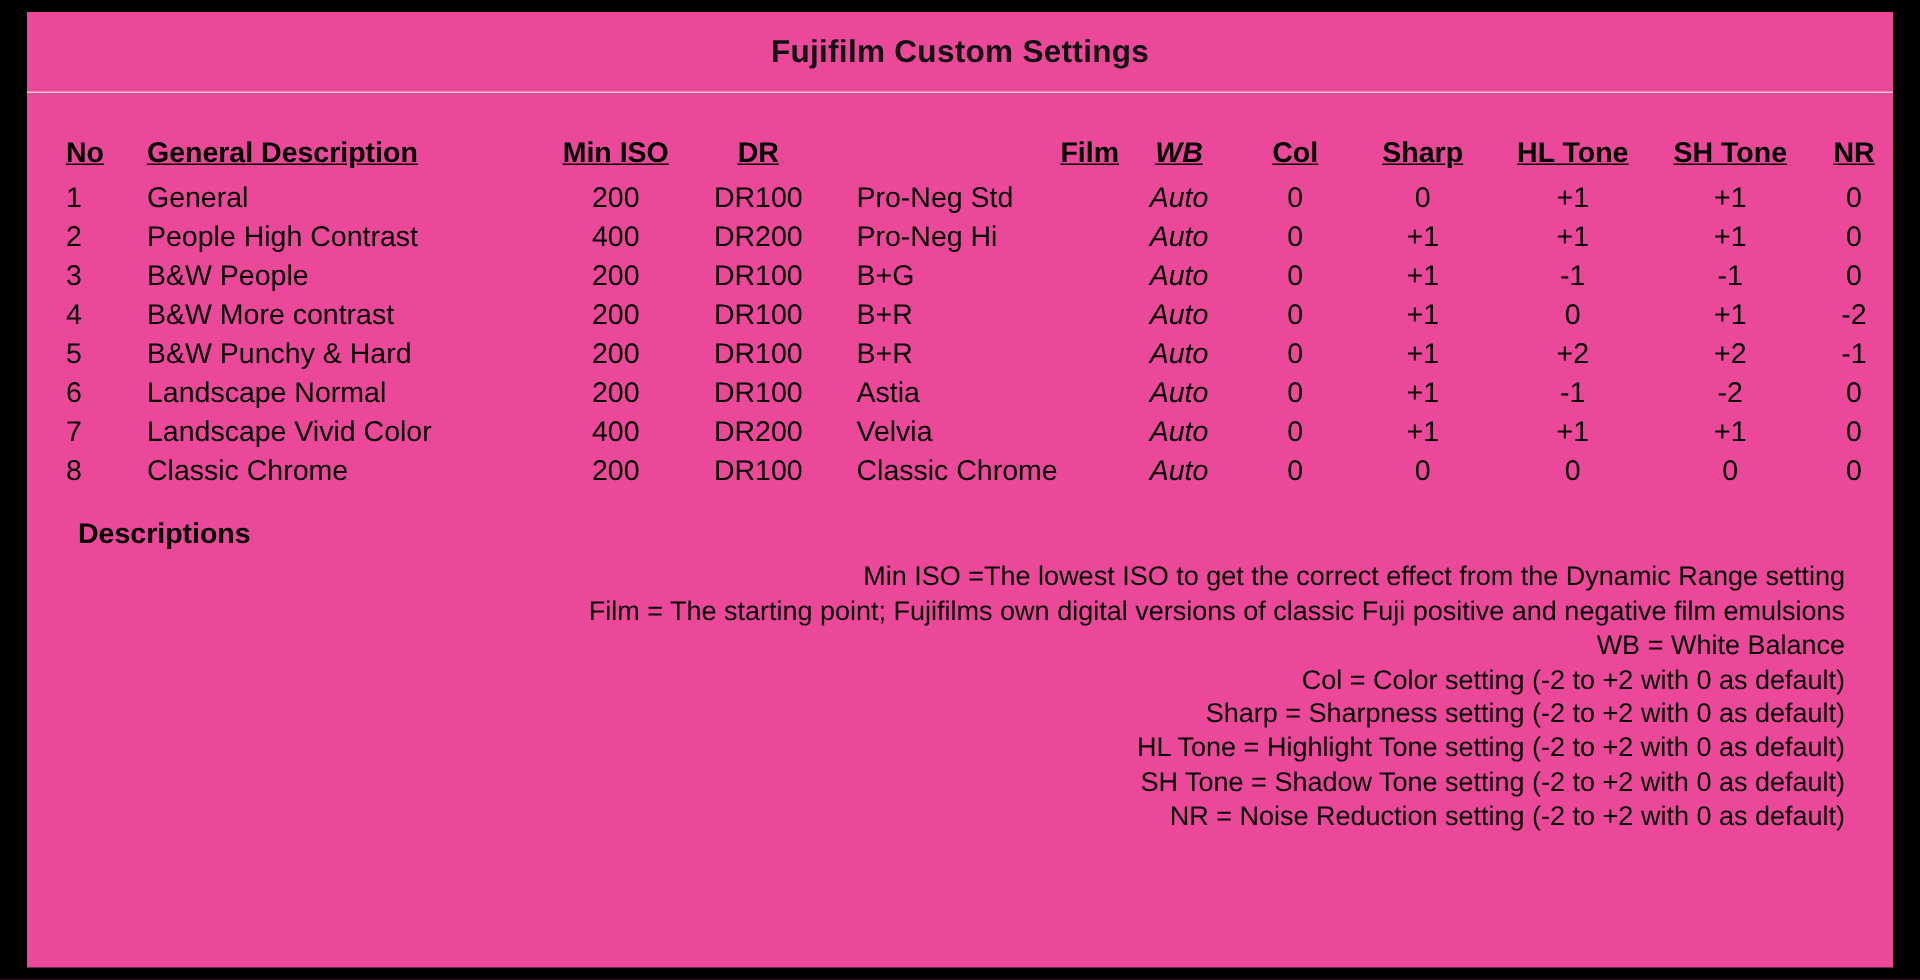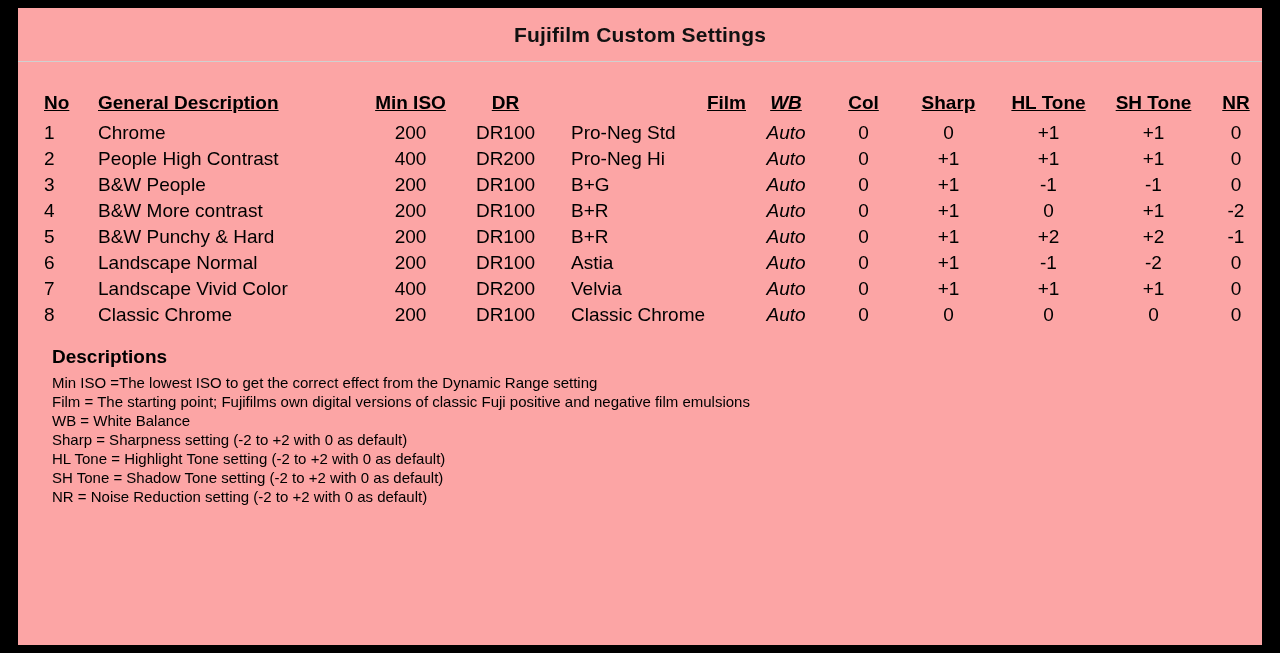--- a/index.html
+++ b/index.html
@@ -12,21 +12,21 @@
     height: 653px;
     overflow: hidden;
     font-family: "Liberation Sans", sans-serif;
   }
   .page {
     position: absolute;
     left: 18px;
     top: 8px;
     width: 1244px;
     height: 637px;
-    background: #fca5a5;
+    background: #ec4899;
     box-sizing: border-box;
   }
   .title-bar {
     height: 53px;
     border-bottom: 1px solid #d0d0d0;
     display: flex;
     align-items: center;
     justify-content: center;
     position: relative;
   }
@@ -78,24 +78,25 @@
     margin-top: 18px;
     padding-left: 26px;
   }
   .desc-heading {
     font-size: 19px;
     font-weight: bold;
     color: #000000;
     margin-bottom: 5px;
   }
   .desc-line {
-    font-size: 15px;
+    font-size: 18px;
     color: #000000;
     line-height: 1.27;
     white-space: nowrap;
+    text-align: right;
   }
   .credit {
     position: absolute;
     right: 32px;
     bottom: 20px;
     font-size: 19px;
     color: #000000;
   }
 </style>
 </head>
@@ -121,21 +122,21 @@
           <th class="c-col">Col</th>
           <th class="c-sharp">Sharp</th>
           <th class="c-hl">HL Tone</th>
           <th class="c-sh">SH Tone</th>
           <th class="c-nr">NR</th>
         </tr>
       </thead>
       <tbody>
         <tr>
           <td class="c-no">1</td>
-          <td class="c-desc">Chrome</td>
+          <td class="c-desc">General</td>
           <td class="c-iso">200</td>
           <td class="c-dr">DR100</td>
           <td class="c-film">Pro-Neg Std</td>
           <td class="c-wb">Auto</td>
           <td class="c-col">0</td>
           <td class="c-sharp">0</td>
           <td class="c-hl">+1</td>
           <td class="c-sh">+1</td>
           <td class="c-nr">0</td>
         </tr>
@@ -231,20 +232,21 @@
           <td class="c-nr">0</td>
         </tr>
       </tbody>
     </table>
 
     <div class="desc-block">
       <div class="desc-heading">Descriptions</div>
       <div class="desc-line">Min ISO =The lowest ISO to get the correct effect from the Dynamic Range setting</div>
       <div class="desc-line">Film = The starting point; Fujifilms own digital versions of classic Fuji positive and negative film emulsions</div>
       <div class="desc-line">WB = White Balance</div>
+      <div class="desc-line">Col = Color setting (-2 to +2 with 0 as default)</div>
       <div class="desc-line">Sharp = Sharpness setting (-2 to +2 with 0 as default)</div>
       <div class="desc-line">HL Tone = Highlight Tone setting (-2 to +2 with 0 as default)</div>
       <div class="desc-line">SH Tone = Shadow Tone setting (-2 to +2 with 0 as default)</div>
       <div class="desc-line">NR = Noise Reduction setting (-2 to +2 with 0 as default)</div>
     </div>
 
   </div>
 
 
 </div>

